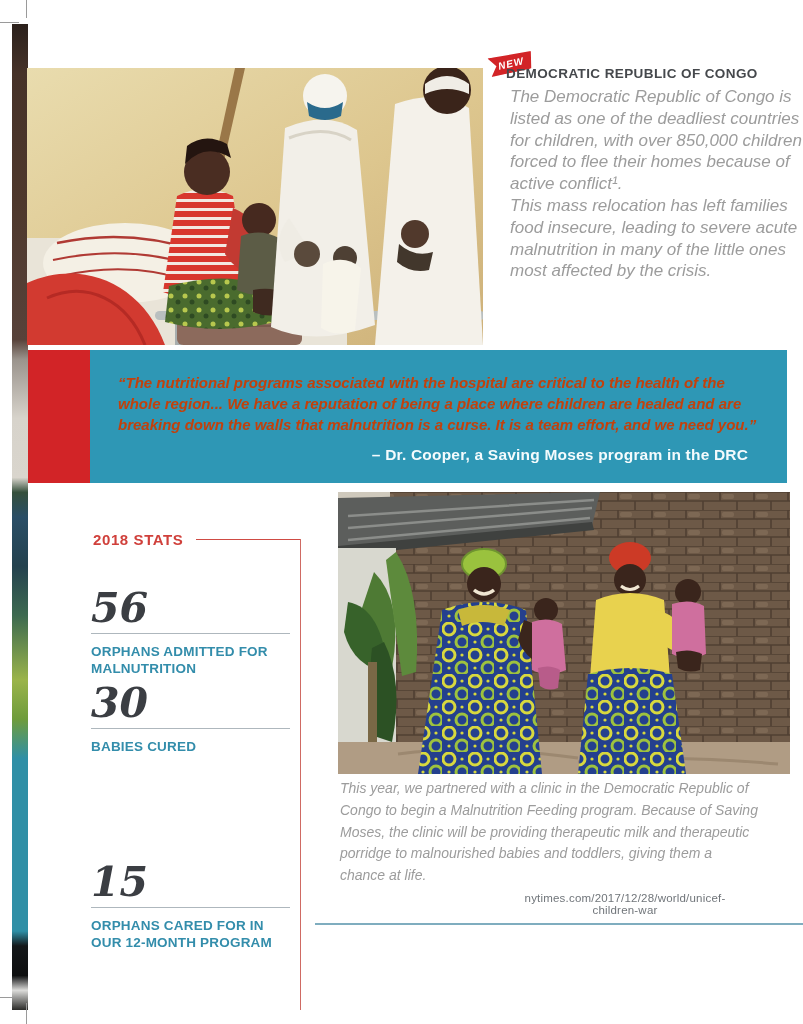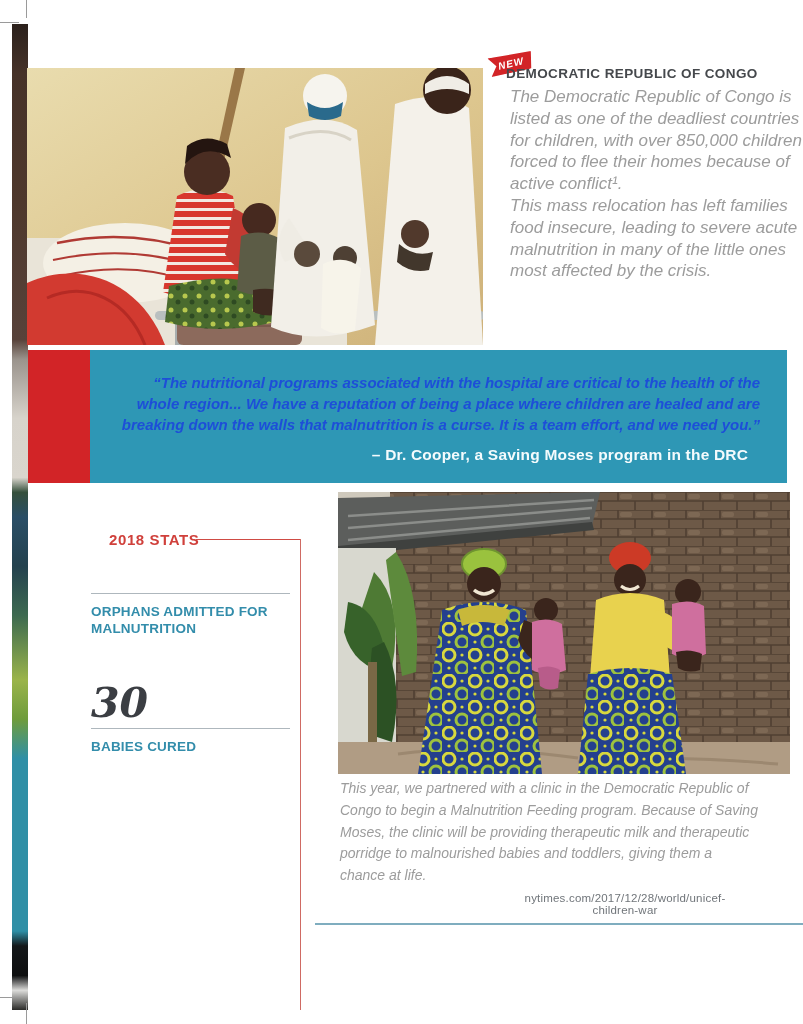--- a/index.html
+++ b/index.html
@@ -51,33 +51,33 @@
     position:absolute; left:510px; top:86px; width:293px;
     color:#9c9c9c; font-size:17px; font-style:italic; line-height:21.8px;
   }
   .intro p + p { margin-top:0; }
 
   
   .banner-red  { position:absolute; left:28px; top:350px; width:62px;  height:133px; background:#d22427; }
   .banner-teal { position:absolute; left:90px; top:350px; width:697px; height:133px; background:#2e97b5; }
   .quote-text {
     position:absolute; left:118px; top:372px; width:642px;
-    color:#1d4ed8; font-size:15px; font-weight:bold; font-style:italic;
-    line-height:21px; text-align:right;
+    color:#c2410c; font-size:15px; font-weight:bold; font-style:italic;
+    line-height:21px; text-align:left;
   }
   .quote-attr {
     position:absolute; left:330px; top:446px; width:460px;
     color:#f4fbfd; font-size:15.5px; font-weight:bold; text-align:center;
     letter-spacing:.2px;
   }
 
   
   .stats-title {
     position:absolute; left:93px; top:531px;
-    color:#d0403b; font-size:15px; font-weight:bold; letter-spacing:.6px;margin-left:16px;
+    color:#d0403b; font-size:15px; font-weight:bold; letter-spacing:.6px;
   }
   .stats-hline { position:absolute; left:196px; top:539px; width:104px; height:1px; background:#cf4b44; }
   .stats-vline { position:absolute; left:300px; top:539px; width:1px; height:471px; background:#cf6a63; }
 
   .stat { position:absolute; left:91px; width:205px; }
   .stat .value {
     font-family:"DejaVu Serif", serif; font-style:italic; font-weight:bold;
     color:#3b3e43; font-size:41px; line-height:40px;
   }
   .stat .rule { width:199px; height:1px; background:#aeb7bd; margin-top:5px; }
@@ -191,27 +191,33 @@
   <div class="banner-red"></div>
   <div class="banner-teal"></div>
   <div class="quote-text">“The nutritional programs associated with the hospital are critical to the health of the whole region... We have a reputation of being a place where children are healed and are breaking down the walls that malnutrition is a curse. It is a team effort, and we need you.”</div>
   <div class="quote-attr">– Dr. Cooper, a Saving Moses program in the DRC</div>
 
   <div class="stats-title">2018 STATS</div>
   <div class="stats-hline"></div>
   <div class="stats-vline"></div>
 
   <div class="stat stat-1">
+    <div class="value">56</div>
     <div class="rule"></div>
     <div class="label">ORPHANS ADMITTED FOR MALNUTRITION</div>
   </div>
   <div class="stat stat-2">
     <div class="value">30</div>
     <div class="rule"></div>
     <div class="label">BABIES CURED</div>
+  </div>
+  <div class="stat stat-4">
+    <div class="value">15</div>
+    <div class="rule"></div>
+    <div class="label">ORPHANS CARED FOR IN OUR 12-MONTH PROGRAM</div>
   </div>
 
   <svg class="photo photo-mothers" viewBox="0 0 452 282" role="img">
     <defs>
       <pattern id="fabric" width="26" height="26" patternUnits="userSpaceOnUse">
         <rect width="26" height="26" fill="#24408e"></rect>
         <circle cx="7" cy="7" r="6" fill="none" stroke="#d8d83e" stroke-width="3"></circle>
         <circle cx="20" cy="20" r="6" fill="none" stroke="#9ec23e" stroke-width="3"></circle>
         <circle cx="20" cy="7" r="1.6" fill="#d8d83e"></circle>
         <circle cx="7" cy="20" r="1.6" fill="#d8d83e"></circle>

